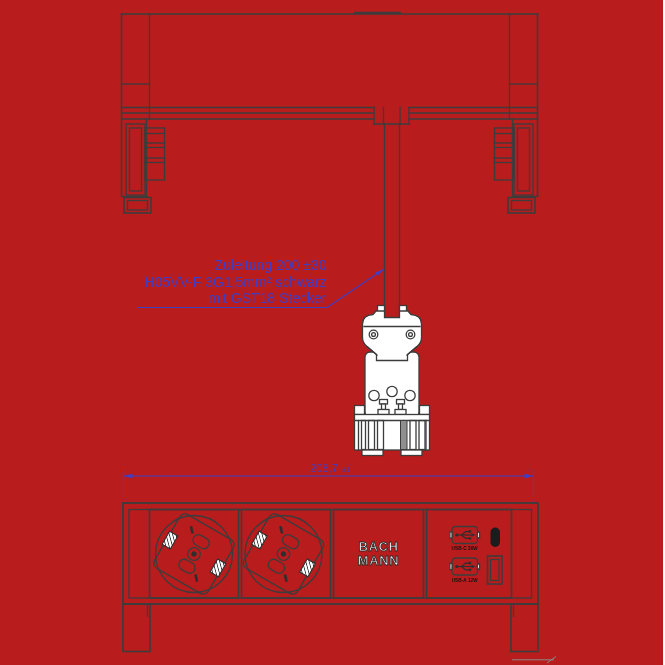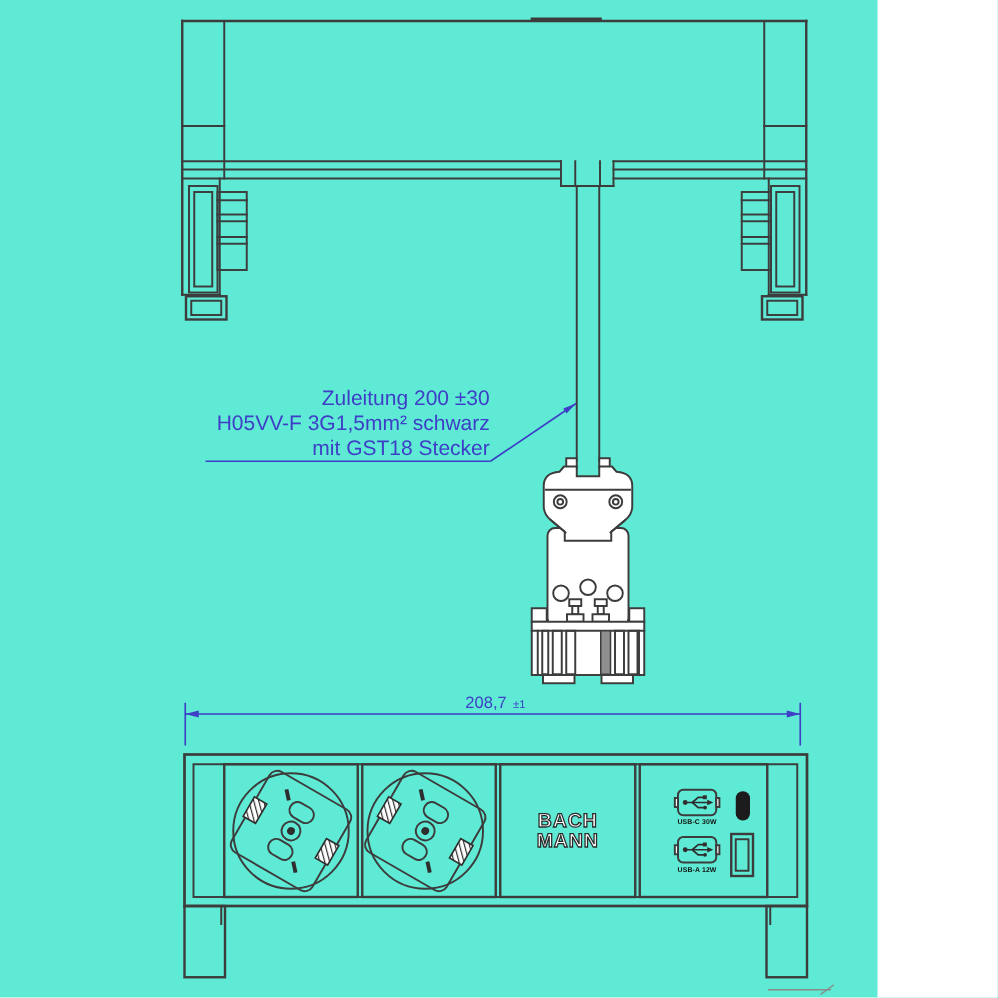--- a/index.html
+++ b/index.html
@@ -1,16 +1,16 @@
 <!DOCTYPE html>
 <html><head>
 <meta charset="utf-8">
 <style>
   html,body{margin:0;padding:0;background:#fff}
-  .canvas{position:relative;width:585px;height:665px;background:#5eead4;font-family:"Liberation Sans",sans-serif}
+  .canvas{position:relative;width:663px;height:665px;background:#b91c1c;font-family:"Liberation Sans",sans-serif}
   svg{display:block}
   .s{stroke:#3c3c3c;fill:none;stroke-width:1.3px;stroke-linecap:square}
   .sf{stroke:#3c3c3c;fill:#fff;stroke-width:1.3px}
   .t2{stroke-width:1.8px}
   .t16{stroke-width:1.6px}
   .thk{stroke-width:2.4px}
   .blue{stroke:#3e3ec6;fill:none;stroke-width:1.1px}
   .bluef{fill:#3e3ec6;stroke:none}
   .anno{font:14px "Liberation Sans",sans-serif;fill:#3e3ec6}
   .dim{font:11px "Liberation Sans",sans-serif;fill:#3e3ec6}

